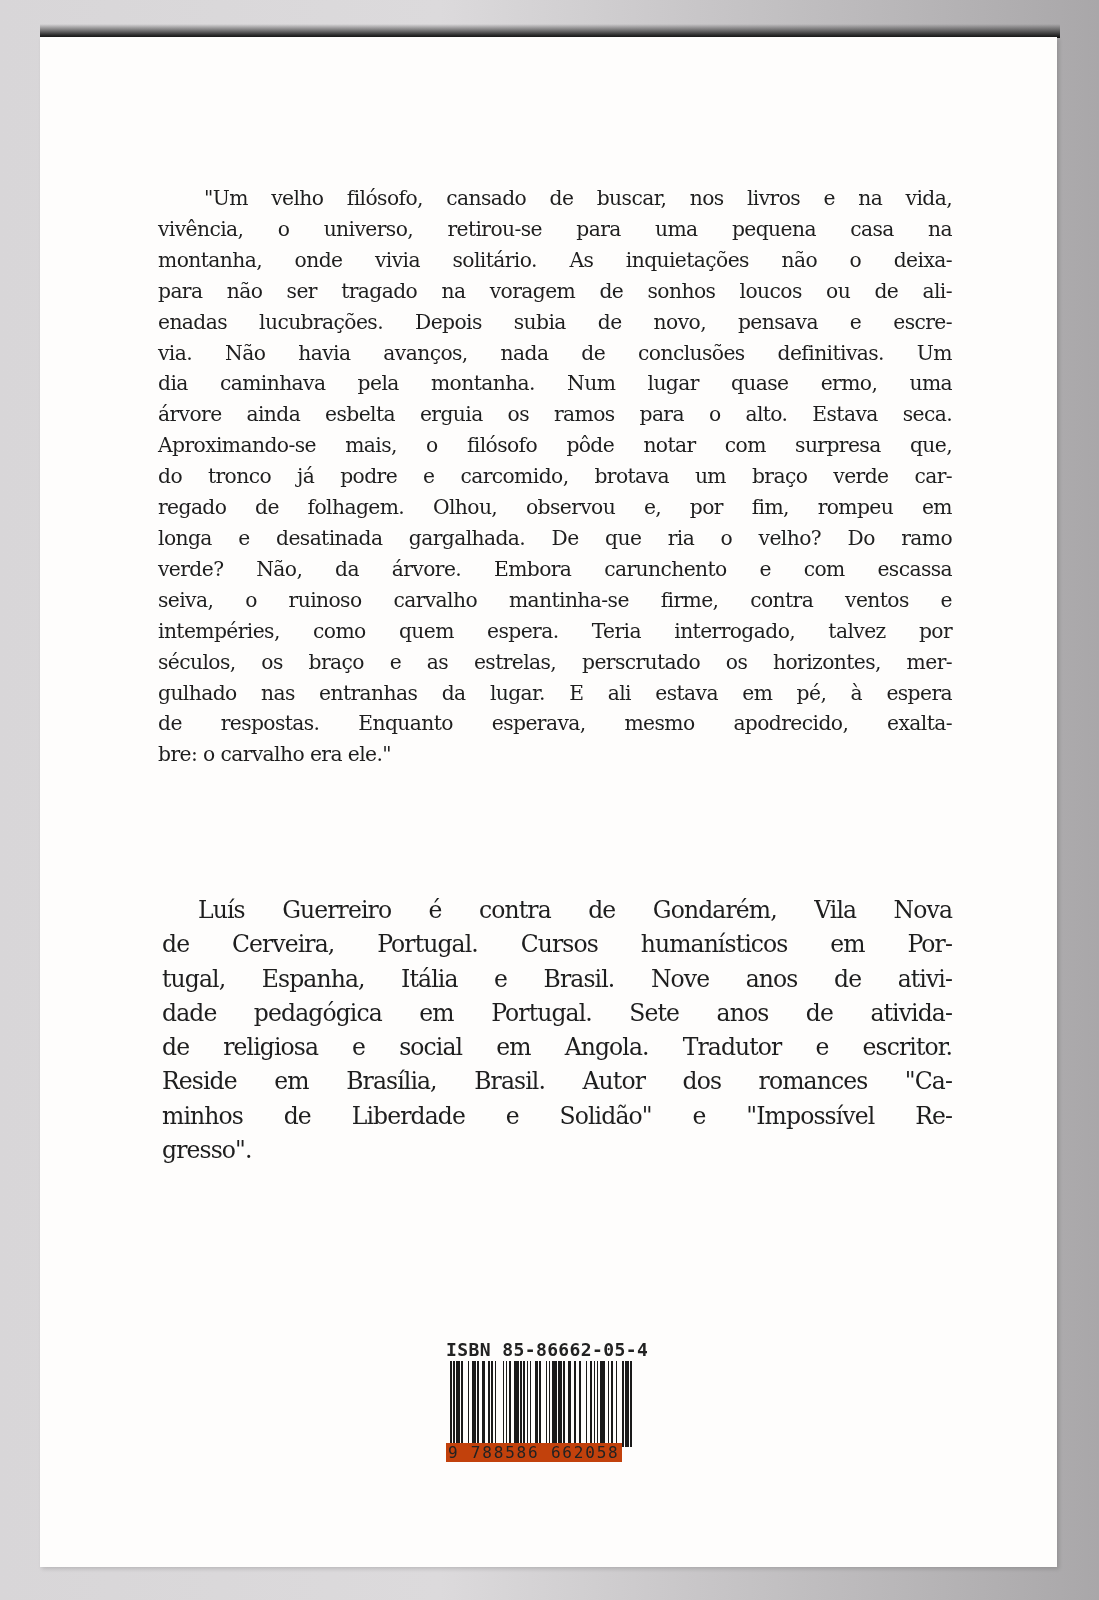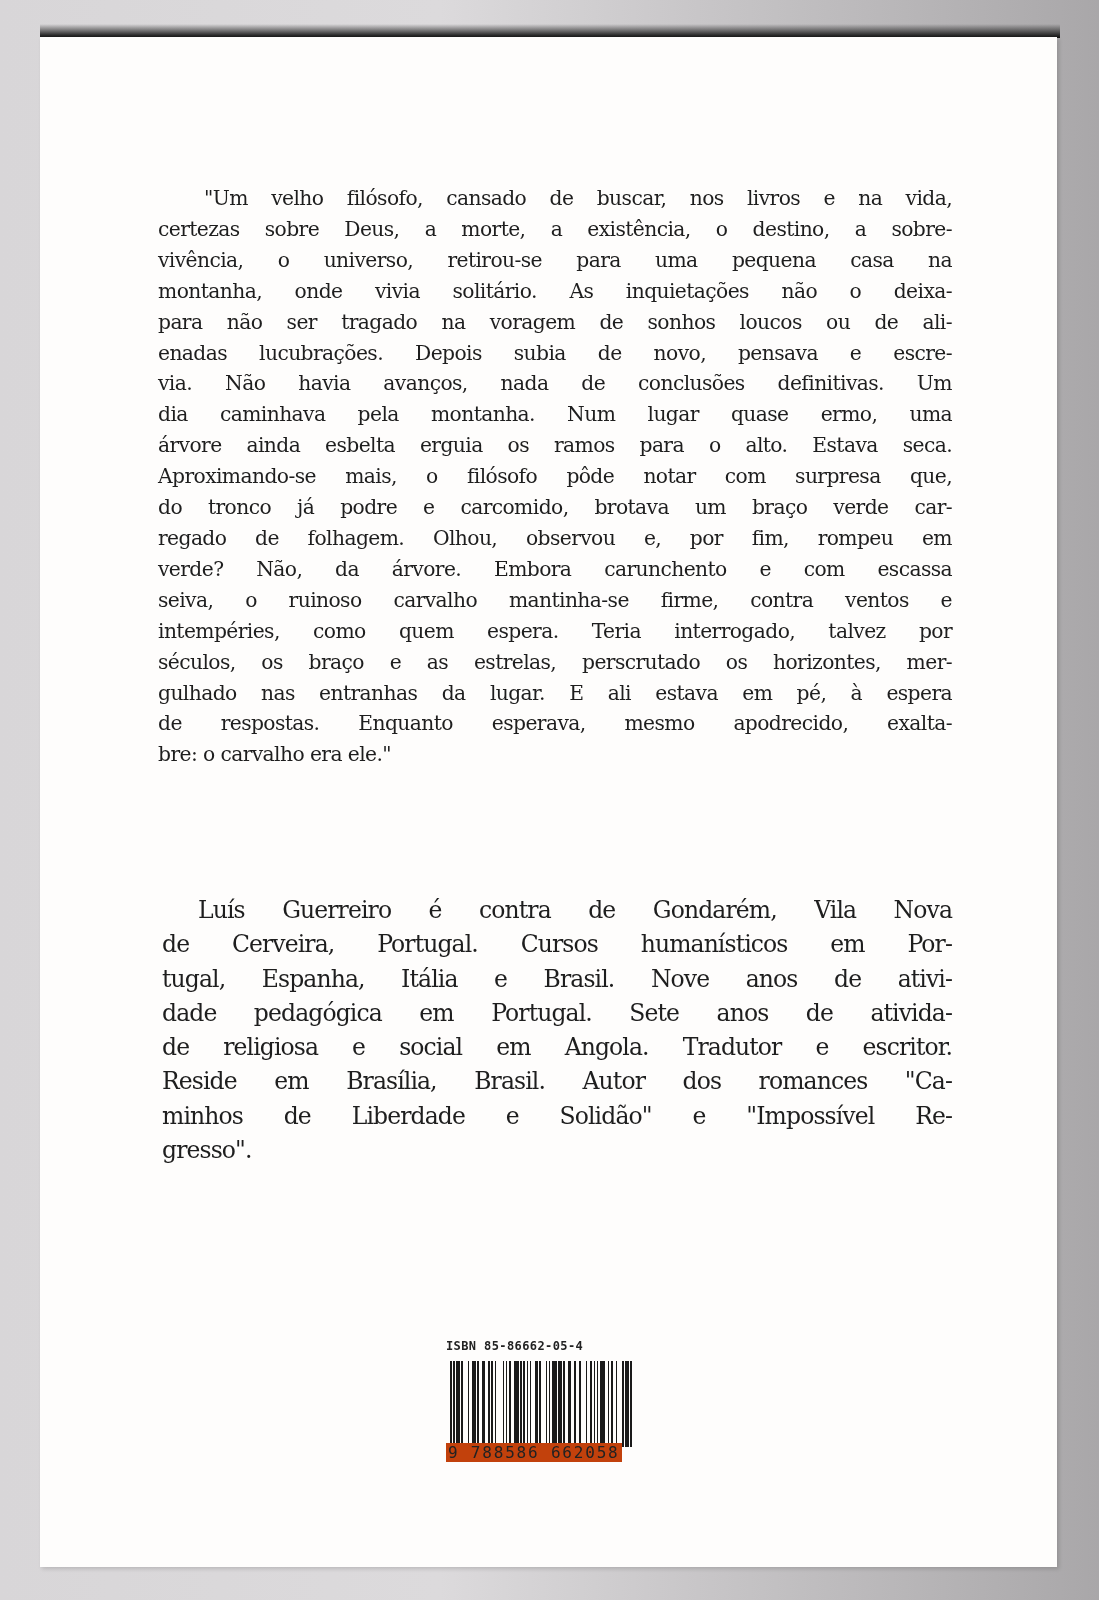--- a/index.html
+++ b/index.html
@@ -74,21 +74,21 @@
       left: 406px;
       top: 1302px;
       width: 190px;
       height: 128px;
     }
     .isbn-label {
       position: absolute;
       left: 0;
       top: 0;
       font-family: "DejaVu Sans Mono", "Liberation Mono", monospace;
-      font-size: 12px;
+      font-size: 18px;
       font-weight: bold;
       letter-spacing: 0.4px;
       color: #222;
       white-space: nowrap;
     }
     .bars {
       position: absolute;
       left: 4px;
       top: 22px;
       width: 184px;
@@ -118,31 +118,31 @@
   </style>
 </head>
 <body>
 
 <div class="shadow-top"></div>
 
 <div class="page">
 
   <div class="text-block quote">
     <span class="line indent">"Um velho filósofo, cansado de buscar, nos livros e na vida,</span>
-    <span class="line">certezas sobre Deus, a morte, a existência, o destino, a sobre-</span>
     <span class="line">vivência, o universo, retirou-se para uma pequena casa na</span>
     <span class="line">montanha, onde vivia solitário. As inquietações não o deixa-</span>
     <span class="line">para não ser tragado na voragem de sonhos loucos ou de ali-</span>
     <span class="line">enadas lucubrações. Depois subia de novo, pensava e escre-</span>
     <span class="line">via. Não havia avanços, nada de conclusões definitivas. Um</span>
     <span class="line">dia caminhava pela montanha. Num lugar quase ermo, uma</span>
     <span class="line">árvore ainda esbelta erguia os ramos para o alto. Estava seca.</span>
     <span class="line">Aproximando-se mais, o filósofo pôde notar com surpresa que,</span>
     <span class="line">do tronco já podre e carcomido, brotava um braço verde car-</span>
     <span class="line">regado de folhagem. Olhou, observou e, por fim, rompeu em</span>
+    <span class="line">longa e desatinada gargalhada. De que ria o velho? Do ramo</span>
     <span class="line">verde? Não, da árvore. Embora carunchento e com escassa</span>
     <span class="line">seiva, o ruinoso carvalho mantinha-se firme, contra ventos e</span>
     <span class="line">intempéries, como quem espera. Teria interrogado, talvez por</span>
     <span class="line">séculos, os braço e as estrelas, perscrutado os horizontes, mer-</span>
     <span class="line">gulhado nas entranhas da lugar. E ali estava em pé, à espera</span>
     <span class="line">de respostas. Enquanto esperava, mesmo apodrecido, exalta-</span>
     <span class="line last">bre: o carvalho era ele."</span>
   </div>
 
   <div class="text-block bio">

